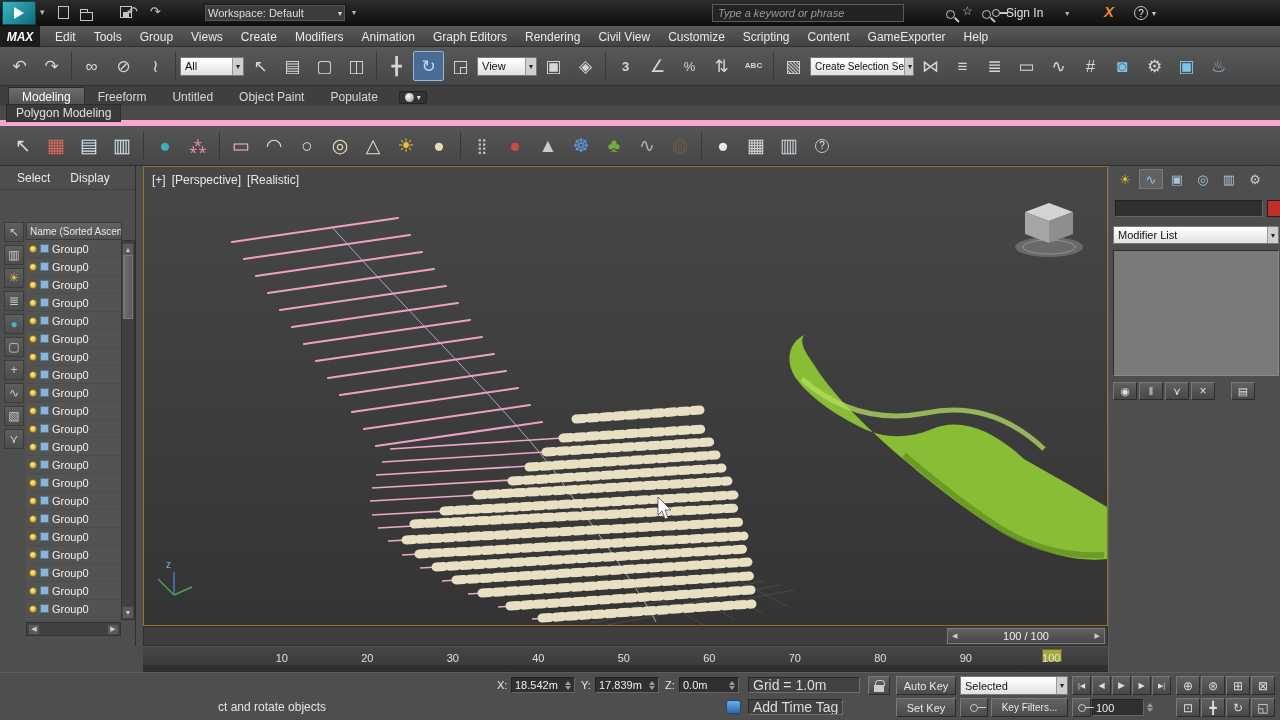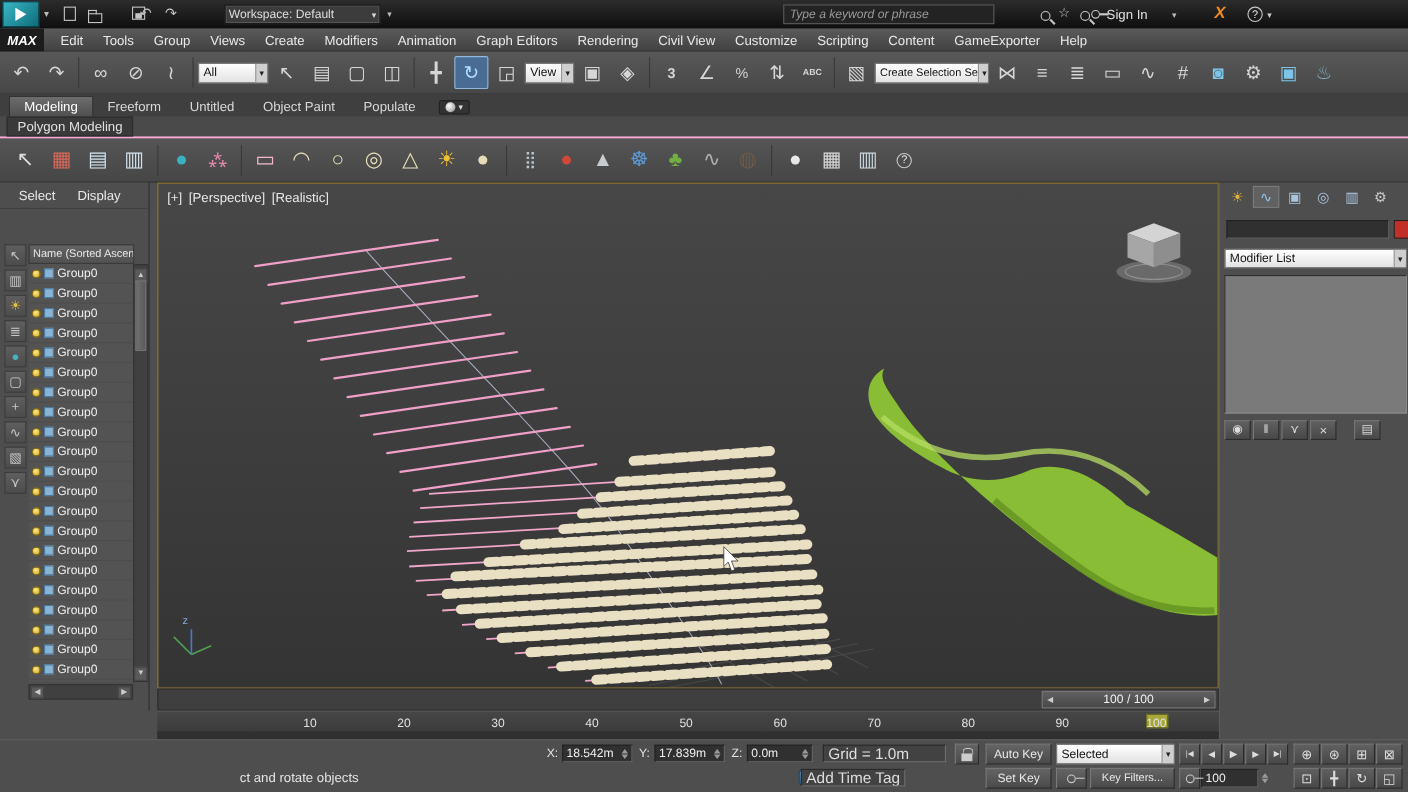--- a/index.html
+++ b/index.html
@@ -131,21 +131,21 @@
       <span class="warr">▾</span>
     </div>
     <span class="ti">↖</span>
     <span class="ti">▤</span>
     <span class="ti">▢</span>
     <span class="ti">◫</span>
     <span class="tsep"></span>
     <span class="ti">╋</span>
     <span class="ti active-tool">↻</span>
     <span class="ti">◲</span>
-    <div class="wsel" style="width:45px">
+    <div class="wsel" style="width:60px">
       <span>View</span>
       <span class="warr">▾</span>
     </div>
     <span class="ti">▣</span>
     <span class="ti">◈</span>
     <span class="tsep"></span>
     <span class="ti" style="font-size:13px;font-weight:bold">3</span>
     <span class="ti">∠</span>
     <span class="ti" style="font-size:13px">%</span>
     <span class="ti">⇅</span>
@@ -173,21 +173,21 @@
     <span class="rtab">Freeform</span>
     <span class="rtab">Untitled</span>
     <span class="rtab">Object Paint</span>
     <span class="rtab">Populate</span>
     <span class="rcfg">
       <span class="rdot"></span>
       <span style="font-size:8px;color:#ddd">▾</span>
     </span>
   </div>
 
-  <div class="abs" style="left:0;top:106px;width:1280px;height:20px;background:#4a4a4a;border-bottom:2px solid #f9a8d4;display:flex;align-items:center;padding-left:6px">
+  <div class="abs" style="left:0;top:106px;width:1280px;height:20px;background:#4a4a4a;border-bottom:6px solid #f9a8d4;display:flex;align-items:center;padding-left:6px">
     <span style="background:#3a3a3a;border:1px solid #2c2c2c;color:#e0e0e0;font-size:12px;padding:1px 9px">Polygon Modeling</span>
   </div>
 
   <div class="abs" style="left:0;top:126px;width:1280px;height:40px;background:linear-gradient(#555,#464646);border-bottom:1px solid #2d2d2d;display:flex;align-items:center;padding-left:8px;gap:3px">
     <span class="ri" style="color:#ddd">↖</span>
     <span class="ri" style="color:#d86a5a">▦</span>
     <span class="ri" style="color:#cfe0ea">▤</span>
     <span class="ri" style="color:#cfe0ea">▥</span>
     <span class="tsep"></span>
     <span class="ri" style="color:#38b2c0">●</span>
@@ -518,21 +518,21 @@
     <div class="abs fld" style="left:679px;top:4px;width:60px;height:16px">
       <span>0.0m</span>
       <span class="spin">
           <i class="u"></i>
           <i class="d"></i>
         </span>
     </div>
 
     <div class="abs sunk" style="left:748px;top:4px;width:112px;height:16px">Grid = 1.0m</div>
     <span class="abs tagico" style="left:726px;top:27px"></span>
-    <div class="abs sunk" style="left:728px;top:26px;width:95px;height:16px">Add Time Tag</div>
+    <div class="abs sunk" style="left:748px;top:26px;width:95px;height:16px">Add Time Tag</div>
 
     <div class="abs bbtn" style="left:868px;top:3px;width:22px;height:19px">
         <span class="minilock"></span>
       </div>
 
     <div class="abs bbtn" style="left:896px;top:3px;width:60px;height:19px">Auto Key</div>
     <div class="abs bbtn" style="left:896px;top:25px;width:60px;height:19px">Set Key</div>
 
     <div class="abs wsel" style="left:960px;top:3px;width:108px;height:19px">
       <span>Selected</span>

